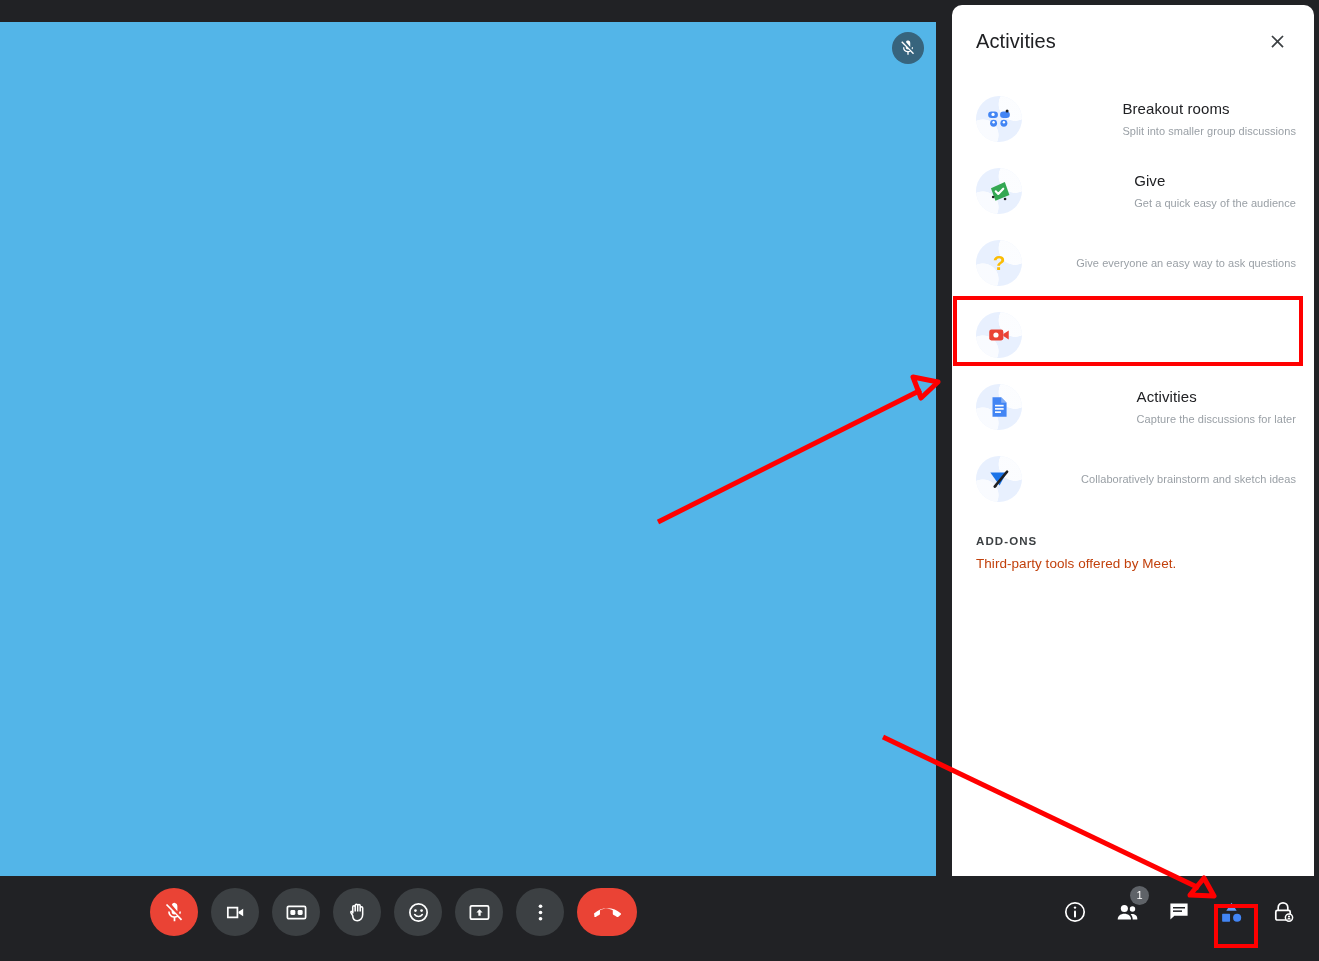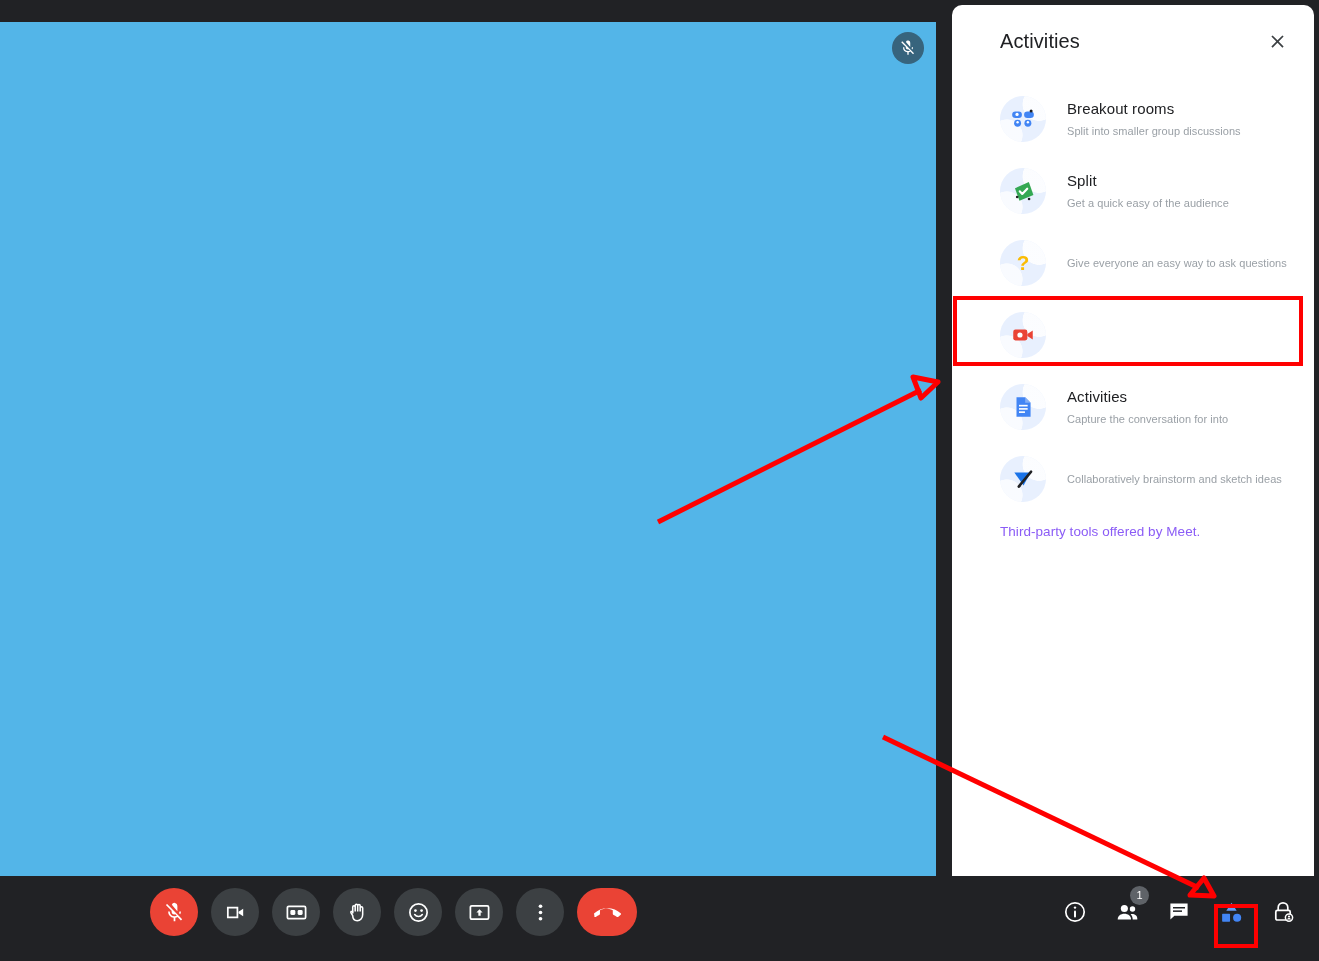--- a/index.html
+++ b/index.html
@@ -25,21 +25,20 @@
   }
   .mic-badge svg { display: block; }
 
   
   .panel {
     position: absolute; left: 952px; top: 5px;
     width: 362px; height: 884px;
     background: #ffffff;
     border-radius: 10px;
     overflow: hidden;
-    padding-left: 24px;
   }
   .panel-header {
     height: 72px;
     display: flex; align-items: center;
     padding: 0 22px 0 24px;
   }
   .panel-title {
     flex: 1;
     font-size: 20px; color: #202124; font-weight: 400;
     letter-spacing: .1px;
@@ -47,21 +46,21 @@
   .close-btn {
     width: 30px; height: 30px;
     display: flex; align-items: center; justify-content: center;
     cursor: pointer; border-radius: 50%;
   }
 
   .list { padding-top: 6px; }
   .row {
     display: flex; align-items: center;
     padding: 11px 18px 11px 24px;
-    cursor: pointer; min-height: 72px;
+    cursor: pointer; min-height: 72px; justify-content: space-between;
   }
   .row-icon {
     width: 46px; height: 46px; border-radius: 50%;
     background: #e8f0fe;
     flex: 0 0 46px;
     display: flex; align-items: center; justify-content: center;
     position: relative; overflow: hidden;
     margin-right: 21px;
   }
   .row-icon .swoosh {
@@ -89,21 +88,21 @@
     border: 4px solid #ff0000;
     pointer-events: none; z-index: 40;
   }
 
   .section-label {
     font-size: 11.5px; font-weight: bold; color: #3c4043;
     letter-spacing: 1.1px;
     padding: 20px 24px 0 24px;
   }
   .section-sub {
-    font-size: 13.5px; color: #8b5cf6;
+    font-size: 13.5px; color: #c2410c;
     padding: 9px 24px 6px 24px;
     letter-spacing: .05px;
   }
 
   
   .bottombar {
     position: absolute; left: 0; bottom: 0;
     width: 1319px; height: 85px;
     background: #212225;
   }
@@ -197,21 +196,21 @@
         <div class="row-icon">
           <div class="swoosh"></div>
           <svg width="26" height="26" viewBox="0 0 24 24">
             <path d="M5 8.5 L18.5 4.5 L21 17 L7.5 20.5 Z" fill="#34a853" transform="rotate(-8 12 12)"></path>
             <path d="M9 12.3 l2.3 2.4 4.6-4.8" stroke="#ffffff" stroke-width="2" fill="none" stroke-linecap="round" stroke-linejoin="round"></path>
             <circle cx="6.6" cy="17.6" r="1.2" fill="#202124"></circle>
             <circle cx="17.6" cy="19.4" r="1.2" fill="#202124"></circle>
           </svg>
         </div>
         <div class="row-text">
-          <div class="row-title">Split</div>
+          <div class="row-title">Give</div>
           <div class="row-sub">Get a quick easy of the audience</div>
         </div>
       </div>
 
       <div class="row">
         <div class="row-icon">
           <div class="swoosh"></div>
           <svg width="26" height="26" viewBox="0 0 24 24">
             <text x="12" y="18.5" font-family="&quot;Liberation Sans&quot;, sans-serif" font-size="19" font-weight="bold" fill="#fbbc04" text-anchor="middle">?</text>
           </svg>
@@ -238,38 +237,39 @@
           <svg width="26" height="26" viewBox="0 0 24 24">
             <path d="M6 3h8l5 5v13H6z" fill="#4285f4"></path>
             <path d="M14 3l5 5h-5z" fill="#85aff5"></path>
             <rect x="8.3" y="10" width="8" height="1.5" fill="#ffffff"></rect>
             <rect x="8.3" y="13" width="8" height="1.5" fill="#ffffff"></rect>
             <rect x="8.3" y="16" width="5.5" height="1.5" fill="#ffffff"></rect>
           </svg>
         </div>
         <div class="row-text">
           <div class="row-title">Activities</div>
-          <div class="row-sub">Capture the conversation for into</div>
+          <div class="row-sub">Capture the discussions for later</div>
         </div>
       </div>
 
       <div class="row">
         <div class="row-icon">
           <div class="swoosh"></div>
           <svg width="26" height="26" viewBox="0 0 24 24">
             <path d="M4 6h15l-6.5 12z" fill="#1a73e8"></path>
             <path d="M8 19 L19.5 5.2" stroke="#202124" stroke-width="2.3" stroke-linecap="round"></path>
             <path d="M7.2 19.8 l1.7-1.9 1.2 1.4z" fill="#202124"></path>
           </svg>
         </div>
         <div class="row-text">
           <div class="row-sub">Collaboratively brainstorm and sketch ideas</div>
         </div>
       </div>
 
+      <div class="section-label">ADD-ONS</div>
       <div class="section-sub">Third-party tools offered by Meet.</div>
 
 
     </div>
   </div>
 
   <div class="highlight-box"></div>
 
   <div class="bottombar">
 

